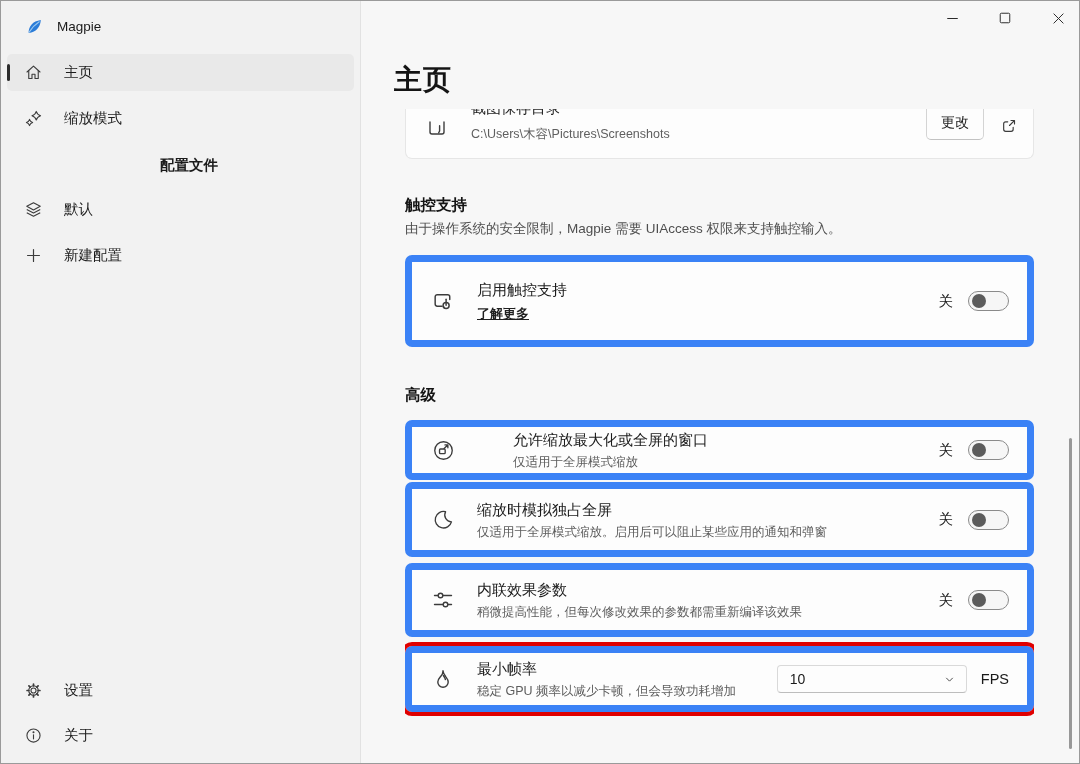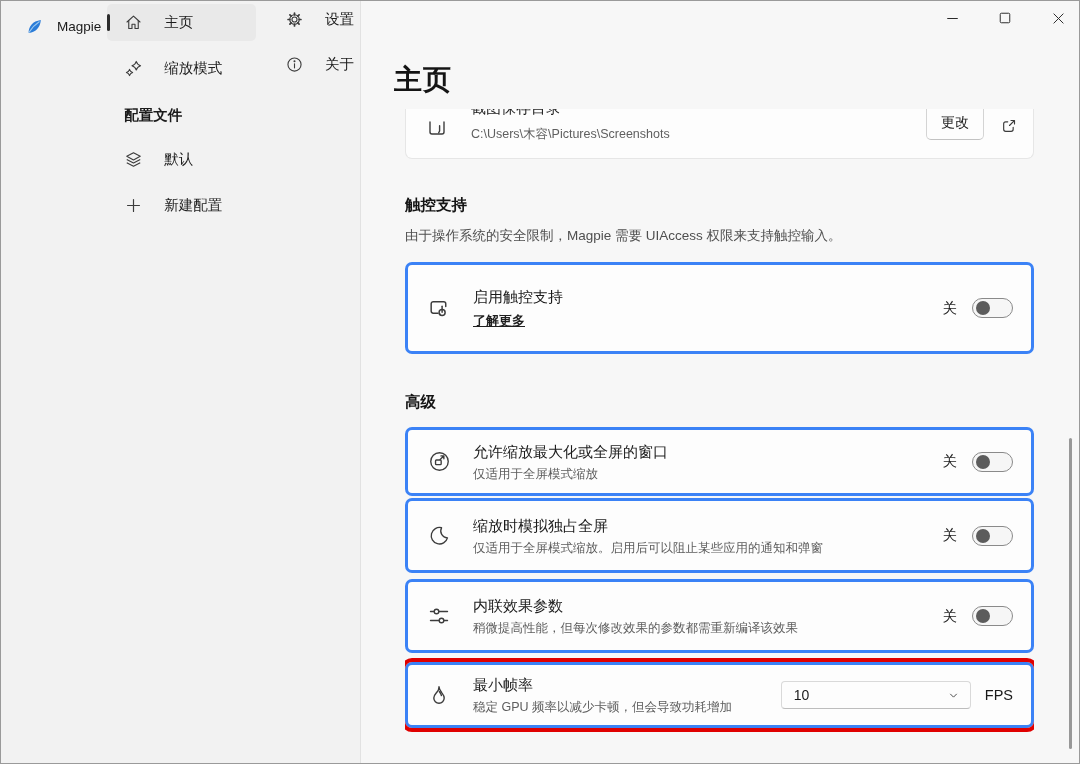--- a/index.html
+++ b/index.html
@@ -4,21 +4,21 @@
 <style>
   html,body{margin:0;padding:0;background:#cfcfcf;}
   *{box-sizing:border-box;}
   .window{
     width:1080px;height:764px;position:relative;display:flex;
     font-family:"Liberation Sans","DejaVu Sans",sans-serif;
     background:#f7f7f7;border:1px solid #9a9a9a;overflow:hidden;
   }
   
   .sidebar{width:360px;min-width:360px;background:#f2f2f2;border-right:1px solid #e2e2e2;
-    display:flex;}
+    display:flex;flex-direction:column;text-align:center;}
   .app-header{height:50px;display:flex;align-items:center;padding-left:24px;gap:13px;
     font-size:13.5px;color:#1b1b1b;}
   .nav{padding:3px 6px 0 6px;flex:1;}
   .nav-item{height:37px;margin-bottom:9px;display:flex;align-items:center;border-radius:5px;
     position:relative;padding-left:17px;gap:21px;font-size:14.5px;color:#1d1d1d;cursor:default;}
   .nav-item.selected{background:#e9e9e9;}
   .accent-bar{position:absolute;left:0;top:10px;width:3px;height:17px;border-radius:2px;background:#2d2d2d;}
   .nav-section{font-size:14.5px;font-weight:bold;color:#1b1b1b;height:20px;line-height:20px;
     margin:18px 0 16px 0;padding-left:17px;}
   .nav-bottom{padding:0 6px 9px 6px;}
@@ -26,21 +26,21 @@
   .nav-bottom .nav-item:last-child{margin-bottom:0;}
   .icon{display:inline-flex;align-items:center;justify-content:center;flex:0 0 auto;}
   
   .main{flex:1;position:relative;background:#f7f7f7;}
   .win-controls{position:absolute;top:9px;right:13px;display:flex;gap:37px;align-items:center;z-index:6;}
   .win-btn{width:16px;height:16px;display:flex;align-items:center;justify-content:center;}
   .page-title{position:absolute;left:33px;top:60px;margin:0;font-size:28px;font-weight:bold;
     color:#141414;letter-spacing:1px;}
   .scroll-area{position:absolute;left:44px;top:108px;right:45px;bottom:0;overflow:hidden;}
   
-  .card{background:#fdfdfd;border:3px solid #3b82f6;border-radius:7px;display:flex;
+  .card{background:#fdfdfd;border:7px solid #3b82f6;border-radius:7px;display:flex;
     align-items:center;padding:0 18px;}
   .card-icon{width:26px;margin-right:21px;display:flex;justify-content:center;}
   .card-text{flex:1;min-width:0;}
   .card-title{font-size:15px;color:#1b1b1b;line-height:22px;}
   .card-sub{font-size:12.5px;color:#5d5d5d;line-height:18px;margin-top:2px;}
   .card-link{font-size:13px;font-weight:bold;color:#1f1f1f;text-decoration:underline;
     margin-top:4px;display:inline-block;cursor:pointer;}
   .ctl{margin-left:auto;display:flex;align-items:center;gap:15px;font-size:14.5px;color:#1d1d1d;}
   .toggle{width:41px;height:20px;border:1px solid #8a8a8a;border-radius:12px;background:#f6f6f6;
     position:relative;cursor:pointer;}
@@ -51,24 +51,24 @@
   .frag-icon{position:absolute;left:19px;top:6px;}
   .frag-title{position:absolute;left:65px;top:-12px;font-size:15px;color:#1b1b1b;line-height:22px;}
   .frag-path{position:absolute;left:65px;top:17px;font-size:12.5px;color:#5f5f5f;}
   .change-btn{position:absolute;right:49px;top:-7px;width:58px;height:38px;background:#fdfdfd;
     border:1px solid #d4d4d4;border-bottom-color:#c2c2c2;border-radius:5px;font-size:14px;color:#1b1b1b;
     display:flex;align-items:flex-end;justify-content:center;padding-bottom:7px;cursor:pointer;}
   .launch-btn{position:absolute;right:11px;top:4px;width:26px;height:26px;display:flex;
     align-items:center;justify-content:center;border-radius:4px;cursor:pointer;}
   
   .section-h{margin:36px 0 0 0;font-size:15.5px;font-weight:bold;color:#141414;height:20px;line-height:20px;}
-  .section-desc{margin:12px 0 0 0;font-size:13.5px;color:#4f4f4f;height:18px;line-height:18px;}
+  .section-desc{margin:5px 0 0 0;font-size:13.5px;color:#4f4f4f;height:18px;line-height:18px;}
   .touch-card{margin-top:17px;height:92px;}
   .adv-h{margin-top:38px;}
-  .adv-card-1{margin-top:15px;height:69px;}
+  .adv-card-1{margin-top:15px;height:60px;gap:36px;}
   .adv-card-2{margin-top:2px;height:75px;}
   .adv-card-3{margin-top:6px;height:74px;}
   .fps-card{margin-top:9px;height:66px;outline:4px solid #e00000;}
   .fps-ctl{margin-left:auto;display:flex;align-items:center;gap:14px;}
   .dropdown{width:190px;height:28px;background:#fdfdfd;border:1px solid #d9d9d9;border-bottom-color:#bdbdbd;
     border-radius:4px;display:flex;align-items:center;padding:0 10px 0 12px;font-size:14px;color:#1a1a1a;cursor:pointer;}
   .dropdown .chev{margin-left:auto;display:flex;}
   .fps-unit{font-size:14.5px;color:#1a1a1a;}
   .scroll-thumb{position:absolute;right:7px;top:437px;width:3px;height:311px;background:#989898;border-radius:2px;}
   svg{display:block;}

